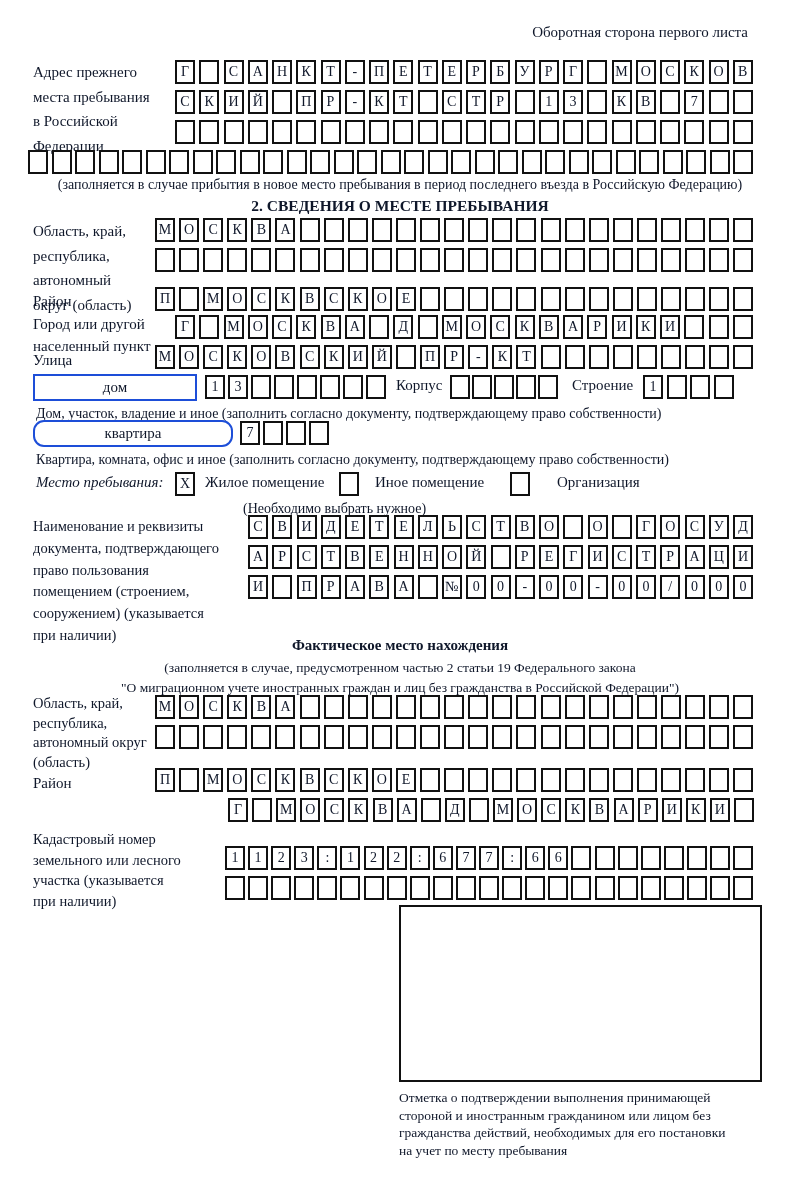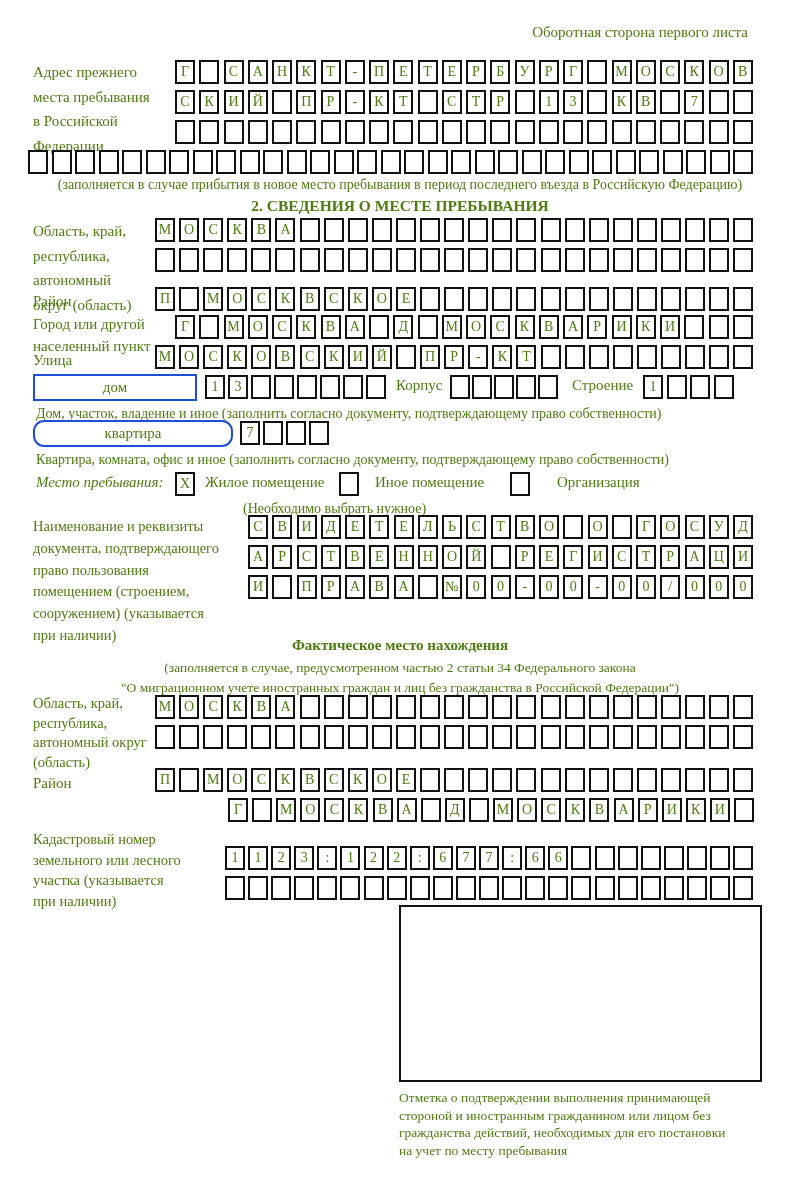--- a/index.html
+++ b/index.html
@@ -1,17 +1,17 @@
 <!DOCTYPE html>
 <html><head>
 <meta charset="utf-8">
 <style>
   html,body{margin:0;padding:0;background:#fff;}
   .page{position:relative;width:800px;height:1180px;background:#fff;overflow:hidden;
-        font-family:"Liberation Serif","DejaVu Serif",serif;color:#4d7c0f;}
+        font-family:"Liberation Serif","DejaVu Serif",serif;color:#0f172a;}
   .abs{position:absolute;}
   .lbl{font-size:15px;line-height:24.5px;white-space:pre-line;}
   .lbl-sm{font-size:14.5px;line-height:20.5px;white-space:pre-line;}
   .boxrow{position:absolute;display:flex;}
   .cell{flex:0 0 auto;width:20px;height:24px;border:2px solid #111;box-sizing:border-box;
         display:inline-flex;align-items:center;justify-content:center;
         font-size:14px;background:#fff;}
   .wbox{border:2px solid #1d4ed8;box-sizing:border-box;display:flex;align-items:center;
         justify-content:center;font-size:15px;background:#fff;}
   .caption{font-size:14px;}
@@ -407,21 +407,21 @@
       <span class="cell">-</span>
       <span class="cell">0</span>
       <span class="cell">0</span>
       <span class="cell">/</span>
       <span class="cell">0</span>
       <span class="cell">0</span>
       <span class="cell">0</span>
     </div>
 
   <div class="abs center bold" style="top:637px;font-size:15px;">Фактическое место нахождения</div>
-  <div class="abs center" style="top:660px;font-size:13.5px;">(заполняется в случае, предусмотренном частью 2 статьи 34 Федерального закона</div>
+  <div class="abs center" style="top:660px;font-size:13.5px;">(заполняется в случае, предусмотренном частью 2 статьи 19 Федерального закона</div>
   <div class="abs center" style="top:680px;font-size:13.5px;">"О миграционном учете иностранных граждан и лиц без гражданства в Российской Федерации")</div>
 
   <div class="abs lbl-sm" style="top:694px;left:33px;width:130px;line-height:19.6px;">Область, край,
 республика,
 автономный округ
 (область)</div>
   <div class="boxrow" style="top:695px;left:155px;gap:4.1px;">
       <span class="cell">М</span>
       <span class="cell">О</span>
       <span class="cell">С</span>

